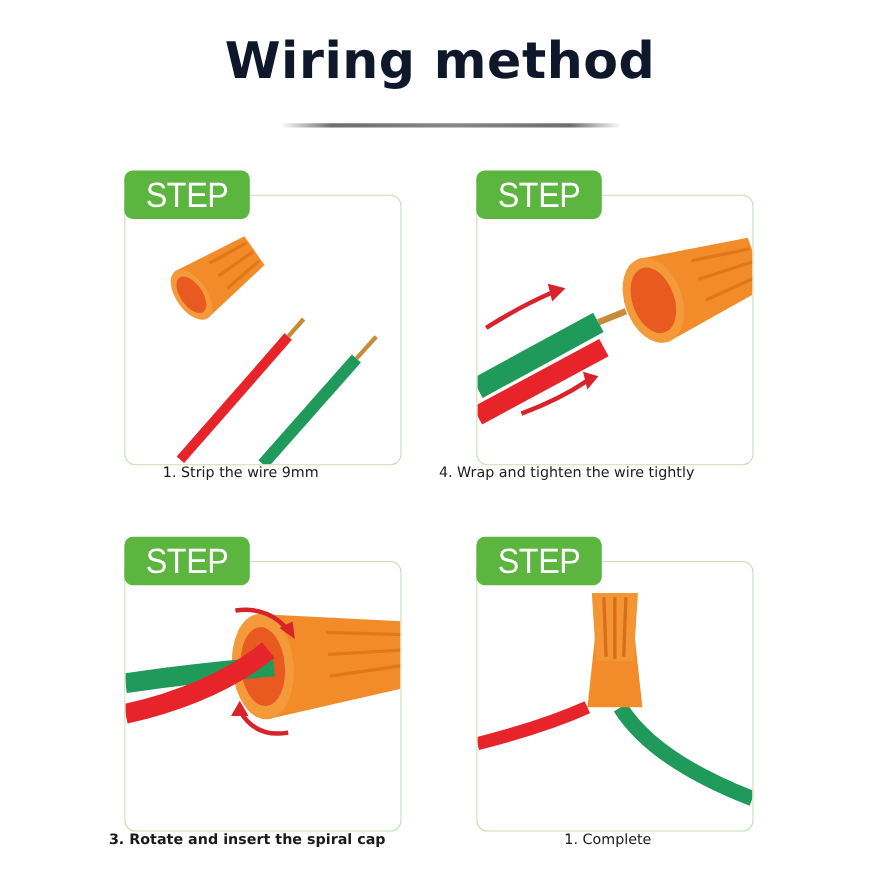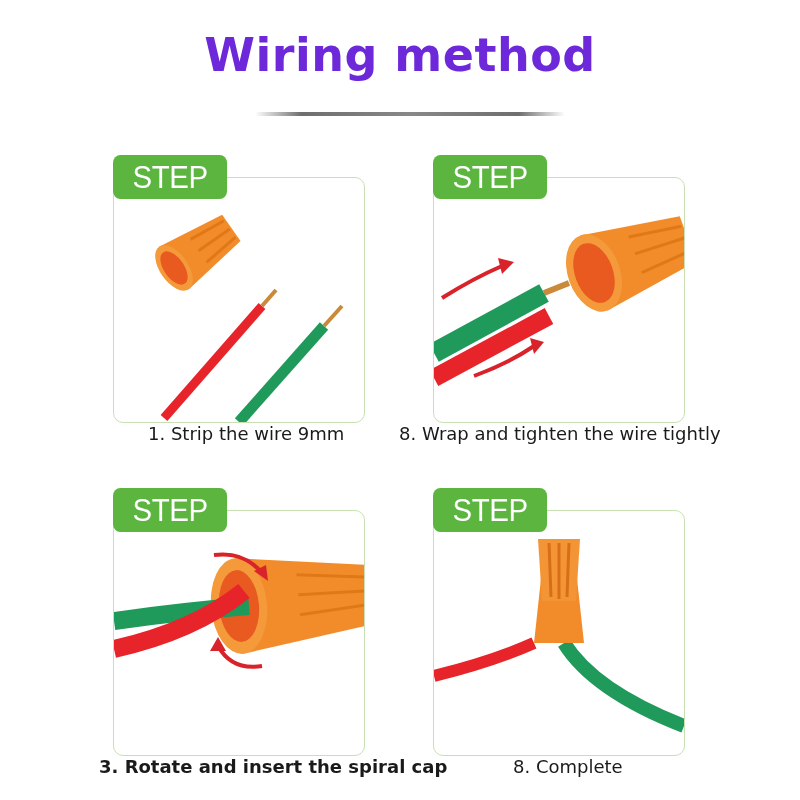--- a/index.html
+++ b/index.html
@@ -1,22 +1,22 @@
 <!DOCTYPE html>
 <html><head>
 <meta charset="utf-8">
 <style>
   html, body { margin:0; padding:0; background:#ffffff; }
   body { width:800px; height:800px; position:relative; overflow:hidden; font-family:"DejaVu Sans", sans-serif; }
-  .title { position:absolute; left:0; top:28px; width:800px; text-align:center; font-family:"DejaVu Sans", sans-serif; font-weight:bold; font-size:46px; color:#6d28d9; letter-spacing:0.5px; }
+  .title { position:absolute; left:0; top:28px; width:800px; text-align:center; font-family:"DejaVu Sans", sans-serif; font-weight:bold; font-size:46px; color:#0f172a; letter-spacing:0.5px; }
   .title-rule { position:absolute; left:255px; top:112px; width:310px; height:4px; border-radius:2px;
     background:linear-gradient(to right, rgba(120,120,120,0) 0%, #6e6e6e 15%, #888 50%, #6e6e6e 85%, rgba(120,120,120,0) 100%); filter:blur(0.6px); }
   .panel { position:absolute; width:250px; height:244px; border:1.5px solid #c9e0b4; border-radius:10px; background:#ffffff; overflow:hidden; }
   .badge { position:absolute; height:44px; padding:0 14px; border-radius:8px; background:#5bb53f; color:#ffffff; font-family:"Liberation Sans", sans-serif; font-size:32px; line-height:44px; letter-spacing:-0.5px; box-sizing:border-box; width:124px; text-align:center; transform:scaleX(0.92); transform-origin:left center; }
-  .caption { position:absolute; font-family:"DejaVu Sans", sans-serif; font-size:18px; color:#1a1a1a; white-space:nowrap; }
+  .caption { position:absolute; font-family:"DejaVu Sans", sans-serif; font-size:13px; color:#1a1a1a; white-space:nowrap; }
   svg { display:block; }
 </style>
 </head>
 <body>
 
 <div class="title">Wiring method</div>
 <div class="title-rule"></div>
 
 <div class="panel" style="left:113px; top:177px;">
   <svg width="250" height="244" viewBox="0 0 250 244">
@@ -58,21 +58,21 @@
 
     <path d="M0,200 L115,138" stroke="#e8242b" stroke-width="18" fill="none"></path>
 
     <path d="M8,120 Q40,100 68,88" stroke="#d9232a" stroke-width="4" fill="none"></path>
     <polygon points="64,80 80,84 68,96" fill="#d9232a"></polygon>
     <path d="M40,198 Q75,185 100,168" stroke="#d9232a" stroke-width="4" fill="none"></path>
     <polygon points="96,160 110,164 100,176" fill="#d9232a"></polygon>
   </svg>
 </div>
 <div class="badge" style="left:433px; top:155px;">STEP 2</div>
-<div class="caption" style="left:399px; top:423px;">8. Wrap and tighten the wire tightly</div>
+<div class="caption" style="left:399px; top:423px;">4. Wrap and tighten the wire tightly</div>
 
 <div class="panel" style="left:113px; top:510px;">
   <svg width="250" height="224" viewBox="0 0 250 224">
 
     <g transform="translate(125,95) rotate(-5)">
       <path d="M0,-48 L130,-30 L130,30 L0,48 Z" fill="#f28c2a"></path>
       <line x1="60" y1="-26" x2="128" y2="-18" stroke="#e07818" stroke-width="3"></line>
       <line x1="60" y1="-6" x2="128" y2="-4" stroke="#e07818" stroke-width="3"></line>
       <line x1="60" y1="14" x2="128" y2="10" stroke="#e07818" stroke-width="3"></line>
       <ellipse cx="0" cy="0" rx="28" ry="48" fill="#f59a3a"></ellipse>
@@ -100,13 +100,13 @@
     <path d="M130,132 Q160,180 250,215" stroke="#1f9a5a" stroke-width="14" fill="none"></path>
 
     <path d="M100,132 L150,132 L140,40 L110,40 Z" fill="#f28c2a"></path>
     <path d="M104,28 L146,28 L142,90 L108,90 Z" fill="#f49535"></path>
     <line x1="115" y1="32" x2="117" y2="86" stroke="#d86e18" stroke-width="3"></line>
     <line x1="125" y1="32" x2="125" y2="88" stroke="#d86e18" stroke-width="3"></line>
     <line x1="135" y1="32" x2="133" y2="86" stroke="#d86e18" stroke-width="3"></line>
   </svg>
 </div>
 <div class="badge" style="left:433px; top:488px;">STEP 4</div>
-<div class="caption" style="left:513px; top:756px;">8. Complete</div>
+<div class="caption" style="left:513px; top:756px;">1. Complete</div>
 
 </body></html>

